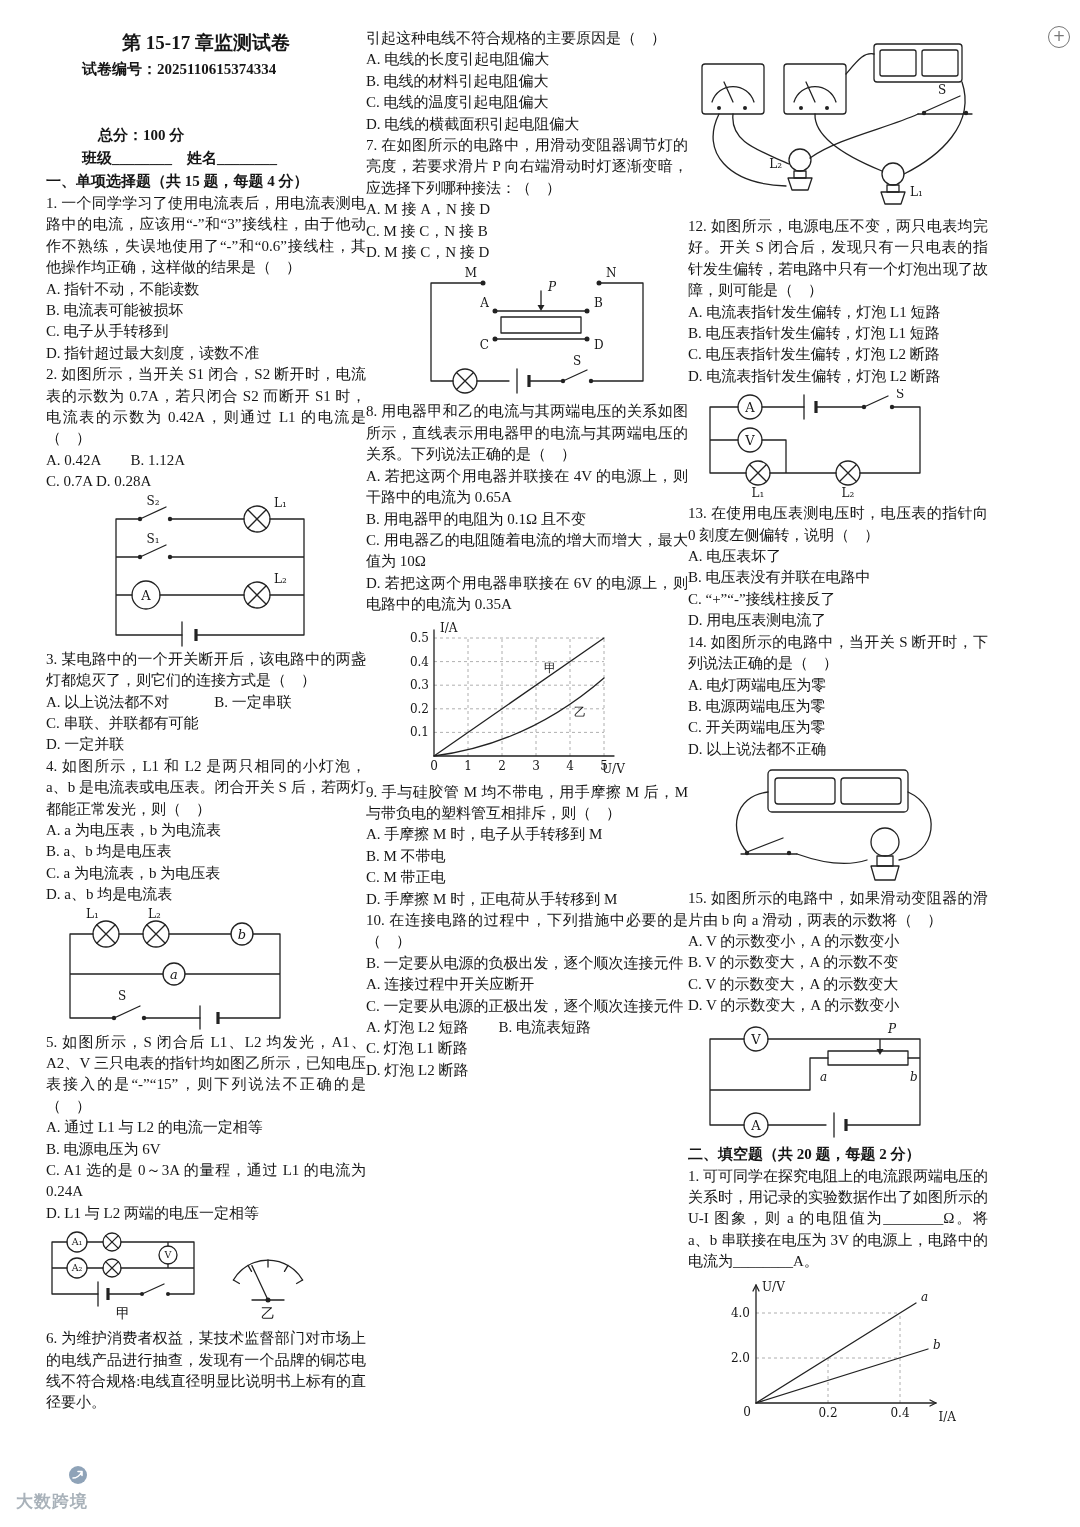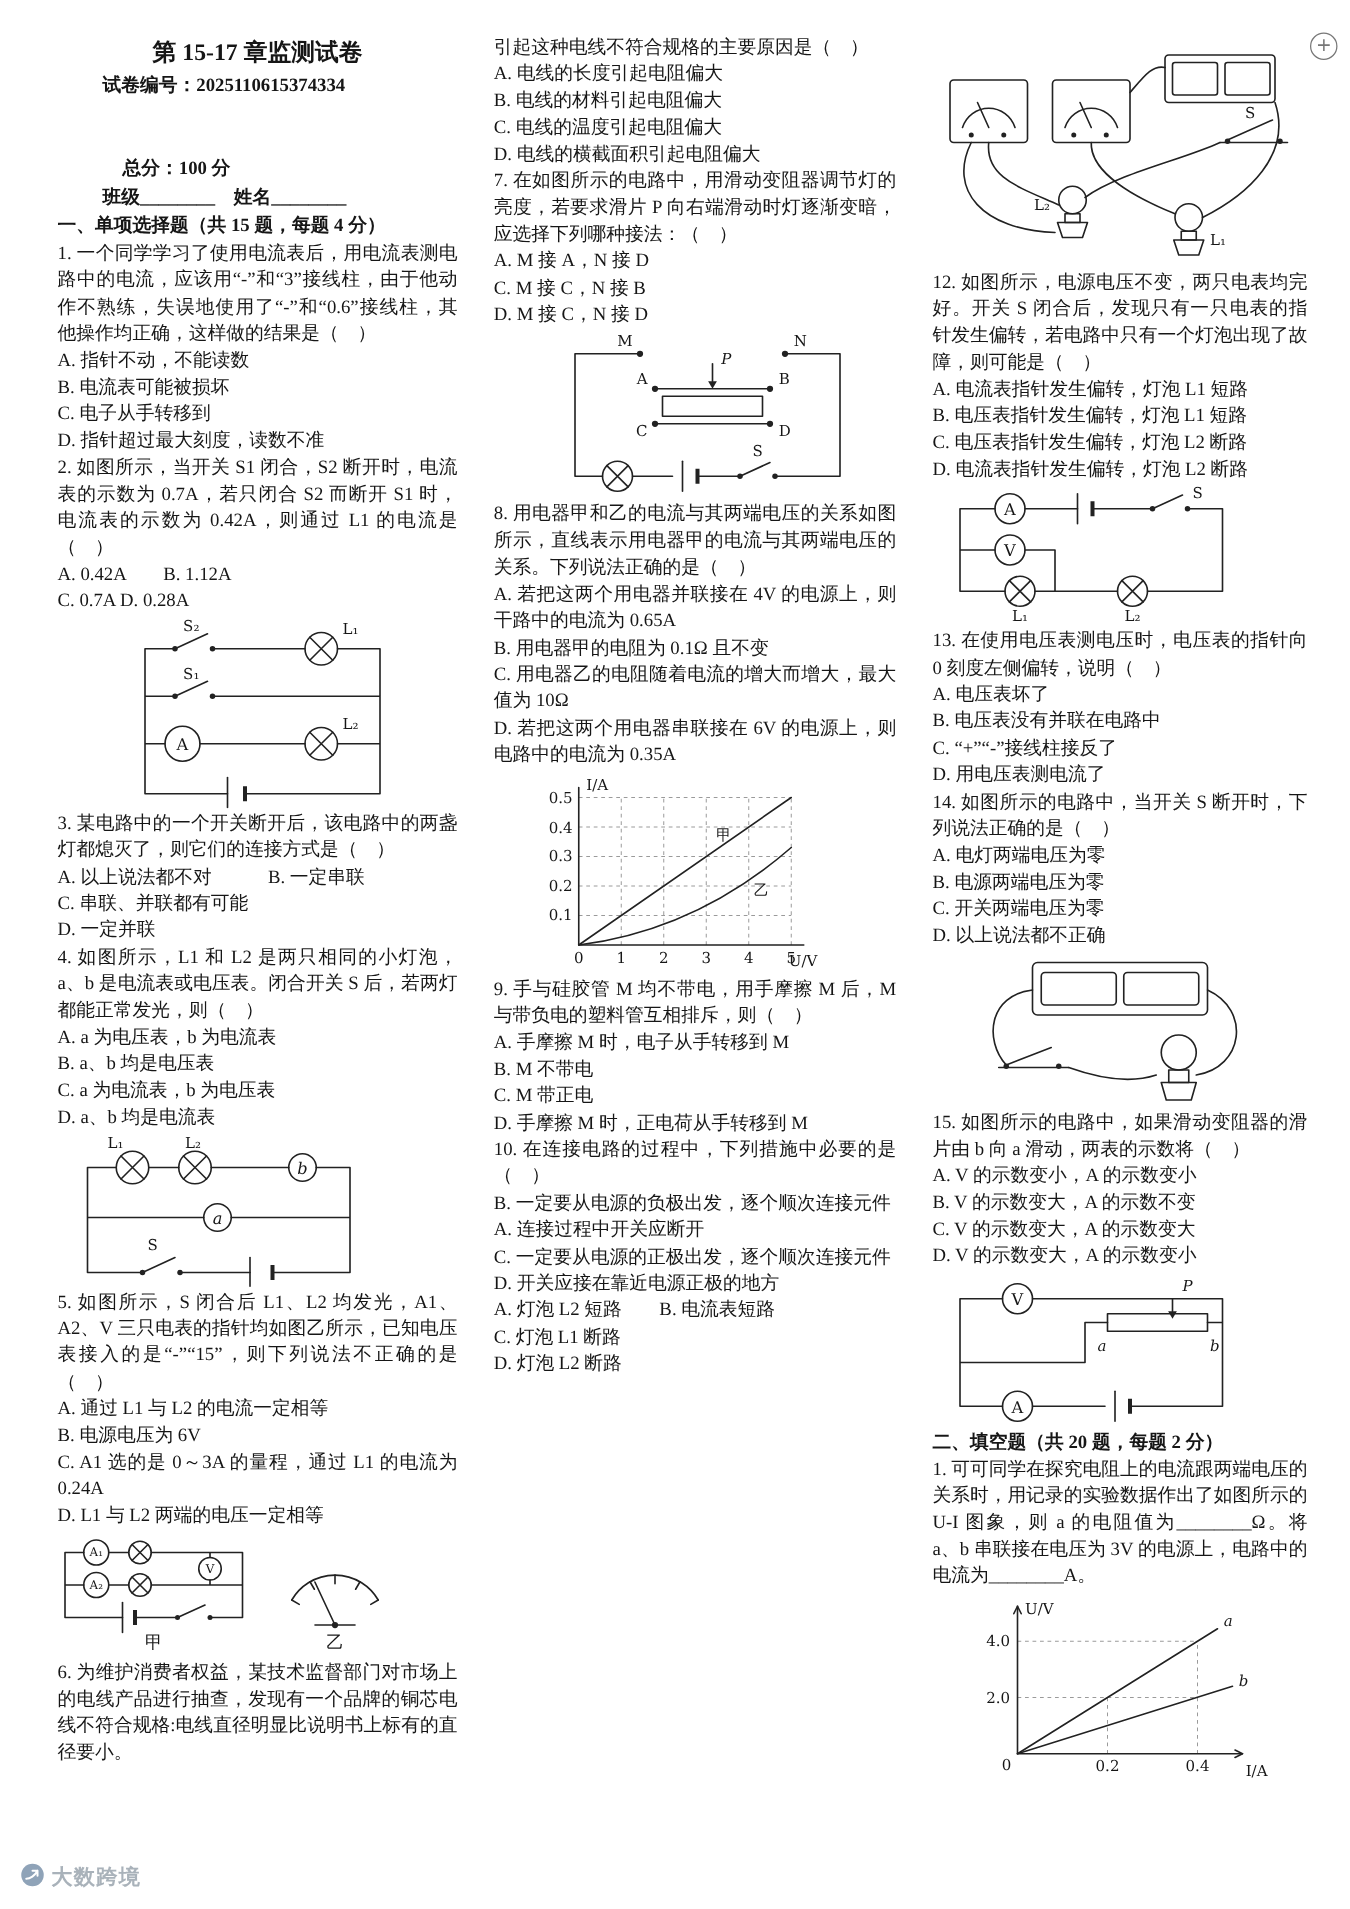--- a/index.html
+++ b/index.html
@@ -1,18 +1,18 @@
 <!DOCTYPE html>
 <html><head>
 <meta charset="utf-8">
 <style>
   html,body{margin:0;padding:0;}
   body{width:1080px;height:1527px;background:#ffffff;position:relative;overflow:hidden;
        font-family:"Liberation Serif","DejaVu Serif",serif;color:#161616;}
-  .page{display:flex;padding:28px 0 0 46px;gap:29px;}
+  .page{display:flex;padding:28px 0 0 46px;}
   .col{text-align:justify;font-size:15px;line-height:21.4px;}
   .col1{width:320px;}
   .col2{width:322px;}
   .col3{width:300px;}
   .line{text-align:justify;}
   .doc-title{text-align:center;font-weight:bold;font-size:19px;line-height:30px;}
   .hline{line-height:23px;font-weight:bold;}
   .ind1{padding-left:36px;}
   .ind2{padding-left:52px;margin-top:43px;}
   .sec{font-weight:bold;line-height:23px;}
@@ -29,21 +29,21 @@
   .lab{font-size:12px;fill:#161616;font-family:"DejaVu Serif",serif;}
   .lab2{font-size:13px;fill:#161616;font-family:"DejaVu Serif",serif;}
   .lab3{font-size:9.5px;fill:#161616;font-family:"DejaVu Serif",serif;}
   .lab4{font-size:14px;fill:#161616;font-family:"DejaVu Serif",serif;}
   .mid{text-anchor:middle;}
   .end{text-anchor:end;}
   .it{font-style:italic;}
   .zoom-plus{position:absolute;top:26px;right:10px;width:20px;height:20px;border:1.5px solid #777;
              border-radius:50%;color:#777;font-size:15px;line-height:18px;text-align:center;
              font-family:"DejaVu Sans",sans-serif;}
-  .watermark{position:absolute;left:16px;bottom:14px;display:flex;align-items:flex-start;gap:5px;}
+  .watermark{position:absolute;left:16px;bottom:14px;display:flex;align-items:flex-end;gap:5px;flex-direction:column;}
   .wm-text{color:#a9b2ba;font-size:17px;letter-spacing:1px;font-weight:bold;
            font-family:"Liberation Sans",sans-serif;}
 </style>
 </head>
 <body>
 
 <div class="page">
 
   <div class="col col1">
     <div class="doc-title">第 15-17 章监测试卷</div>
@@ -248,21 +248,20 @@
         <div class="line">A. 手摩擦 M 时，电子从手转移到 M</div>
         <div class="line">B. M 不带电</div>
         <div class="line">C. M 带正电</div>
         <div class="line">D. 手摩擦 M 时，正电荷从手转移到 M</div>
       </div>
     <div class="q">
         <div class="line">10. 在连接电路的过程中，下列措施中必要的是（　）</div>
         <div class="line">B. 一定要从电源的负极出发，逐个顺次连接元件</div>
         <div class="line">A. 连接过程中开关应断开</div>
         <div class="line">C. 一定要从电源的正极出发，逐个顺次连接元件</div>
-        <div class="line">D. 开关应接在靠近电源正极的地方</div>
       </div>
     <div class="q">
         <div class="line">A. 灯泡 L2 短路　　B. 电流表短路</div>
         <div class="line">C. 灯泡 L1 断路</div>
         <div class="line">D. 灯泡 L2 断路</div>
       </div>
   </div>
 
   <div class="col col3">
 

